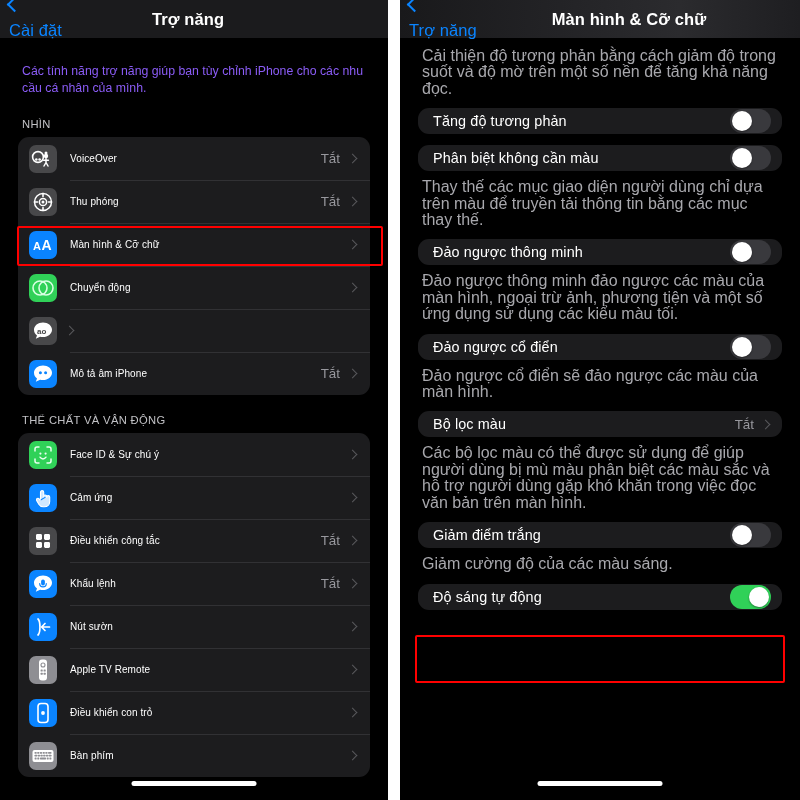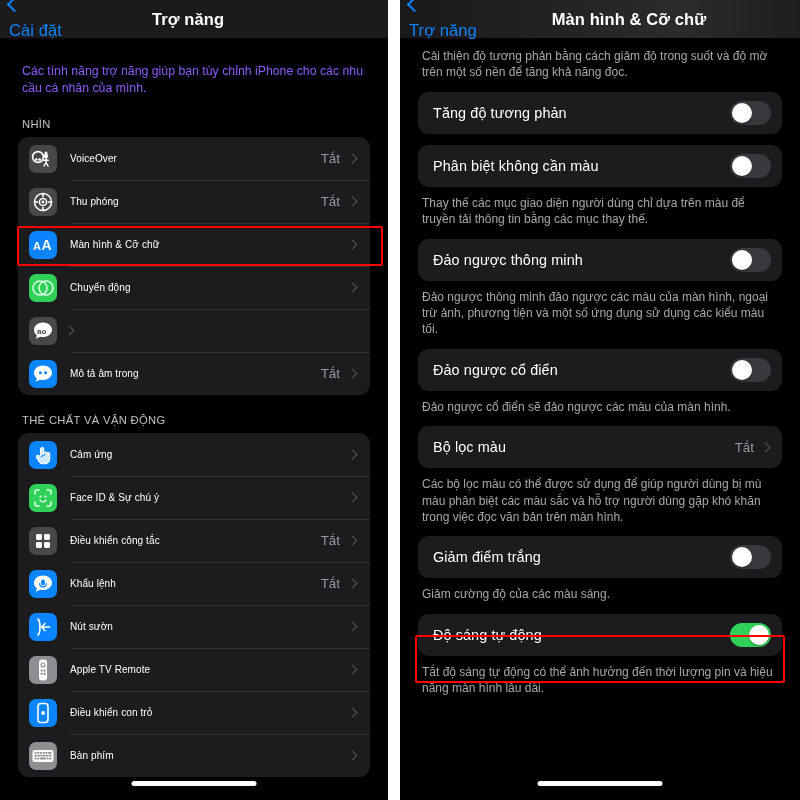--- a/index.html
+++ b/index.html
@@ -152,30 +152,30 @@
   .ic-gray   { background: #48484a; }
   .ic-blue   { background: #0a84ff; }
   .ic-green  { background: #30d158; }
   .ic-lgray  { background: #8e8e93; }
   .ic-svg { width: 28px; height: 28px; display: block; }
 
   
   .rp { padding: 0 0 0 0; }
   .desc {
     color: #a8a8ad;
-    font-size: 12px;
+    font-size: 16px;
     line-height: 16.4px;
     padding: 0 22px 0 22px;
   }
   .desc.top { padding-top: 10px; }
   .tcard {
     margin: 11px 18px 0 18px;
     background: #1c1c1e;
     border-radius: 11px;
-    height: 42px;
+    height: 26px;
     display: flex;
     align-items: center;
     padding: 0 11px 0 15px;
     position: relative;
   }
   .tcard-label {
     flex: 1;
     color: #ffffff;
     font-size: 14.4px;
     letter-spacing: .1px;
@@ -313,51 +313,51 @@
         </div>
 
         <div class="row">
           <div class="row-icon ic-blue">
             <svg class="ic-svg" viewBox="0 0 28 28">
                 <path d="M14 5.5c5 0 9 3.2 9 7.3 0 4-4 7.3-9 7.3-1 0-2-.15-2.9-.4l-4.3 2.1 1.2-3.3C6 17.2 5 15.2 5 12.8 5 8.7 9 5.5 14 5.5z" fill="#ffffff"></path>
                 <circle cx="11.4" cy="12.7" r="1.5" fill="#0a84ff"></circle>
                 <circle cx="16.6" cy="12.7" r="1.5" fill="#0a84ff"></circle>
               </svg>
           </div>
-          <div class="row-label">Mô tả âm trong</div>
+          <div class="row-label">Mô tả âm iPhone</div>
           <div class="row-value">Tắt</div>
           <span class="chev-right"></span>
         </div>
 
       </div>
 
       <div class="section-head second">THỂ CHẤT VÀ VẬN ĐỘNG</div>
       <div class="card">
-
-        <div class="row">
-          <div class="row-icon ic-blue">
-            <svg class="ic-svg" viewBox="0 0 28 28">
-                <path d="M11.5 15.5V8.2a1.6 1.6 0 013.2 0v5.3m0-1a1.5 1.5 0 013 0v1.2m0-.6a1.5 1.5 0 013 0v4.4c0 3.1-2.2 5.3-5.3 5.3h-1.2c-2.2 0-3.4-.9-4.4-2.6l-2.2-3.8a1.5 1.5 0 012.5-1.6l1.4 1.9" fill="#cfe7ff" stroke="#ffffff" stroke-width="1.1" stroke-linejoin="round"></path>
-              </svg>
-          </div>
-          <div class="row-label">Cảm ứng</div>
-          <div class="row-value"></div>
-          <span class="chev-right"></span>
-        </div>
 
         <div class="row">
           <div class="row-icon ic-green">
             <svg class="ic-svg" viewBox="0 0 28 28">
                 <path d="M6 10V8a2 2 0 012-2h2M18 6h2a2 2 0 012 2v2M22 18v2a2 2 0 01-2 2h-2M10 22H8a2 2 0 01-2-2v-2" fill="none" stroke="#e8fff0" stroke-width="1.5" stroke-linecap="round"></path>
                 <circle cx="11.4" cy="12.6" r="1.1" fill="#e8fff0"></circle>
                 <circle cx="16.6" cy="12.6" r="1.1" fill="#e8fff0"></circle>
                 <path d="M11 16.2c.8 1.2 1.9 1.8 3 1.8s2.2-.6 3-1.8" fill="none" stroke="#e8fff0" stroke-width="1.4" stroke-linecap="round"></path>
               </svg>
           </div>
           <div class="row-label">Face ID &amp; Sự chú ý</div>
+          <div class="row-value"></div>
+          <span class="chev-right"></span>
+        </div>
+
+        <div class="row">
+          <div class="row-icon ic-blue">
+            <svg class="ic-svg" viewBox="0 0 28 28">
+                <path d="M11.5 15.5V8.2a1.6 1.6 0 013.2 0v5.3m0-1a1.5 1.5 0 013 0v1.2m0-.6a1.5 1.5 0 013 0v4.4c0 3.1-2.2 5.3-5.3 5.3h-1.2c-2.2 0-3.4-.9-4.4-2.6l-2.2-3.8a1.5 1.5 0 012.5-1.6l1.4 1.9" fill="#cfe7ff" stroke="#ffffff" stroke-width="1.1" stroke-linejoin="round"></path>
+              </svg>
+          </div>
+          <div class="row-label">Cảm ứng</div>
           <div class="row-value"></div>
           <span class="chev-right"></span>
         </div>
 
         <div class="row">
           <div class="row-icon ic-gray">
             <svg class="ic-svg" viewBox="0 0 28 28">
                 <rect x="7" y="7" width="6" height="6" rx="1.4" fill="#ffffff"></rect>
                 <rect x="15" y="7" width="6" height="6" rx="1.4" fill="#ffffff"></rect>
                 <rect x="7" y="15" width="6" height="6" rx="1.4" fill="#ffffff"></rect>
@@ -520,21 +520,20 @@
           </div>
       </div>
       <div class="desc desc-after">Giảm cường độ của các màu sáng.</div>
 
       <div class="tcard" id="auto-brightness-row">
         <div class="tcard-label">Độ sáng tự động</div>
         <div class="toggle on">
             <span class="knob"></span>
           </div>
       </div>
-      <div class="desc desc-after">Tắt độ sáng tự động có thể ảnh hưởng đến thời lượng pin và hiệu năng màn hình lâu dài.</div>
 
     </div>
 
     <div class="hl" id="hl-right" style="top: 635px; left: 15px; width: 370px; height: 48px;"></div>
     <div class="home-ind"></div>
   </div>
 
 </div>
 
 </body></html>

